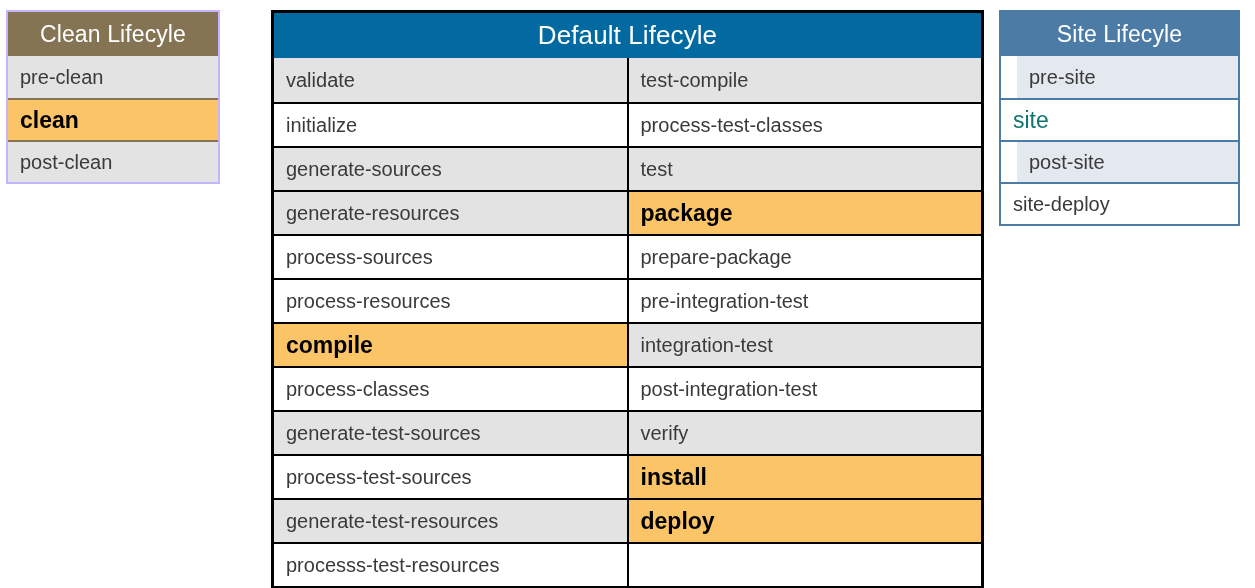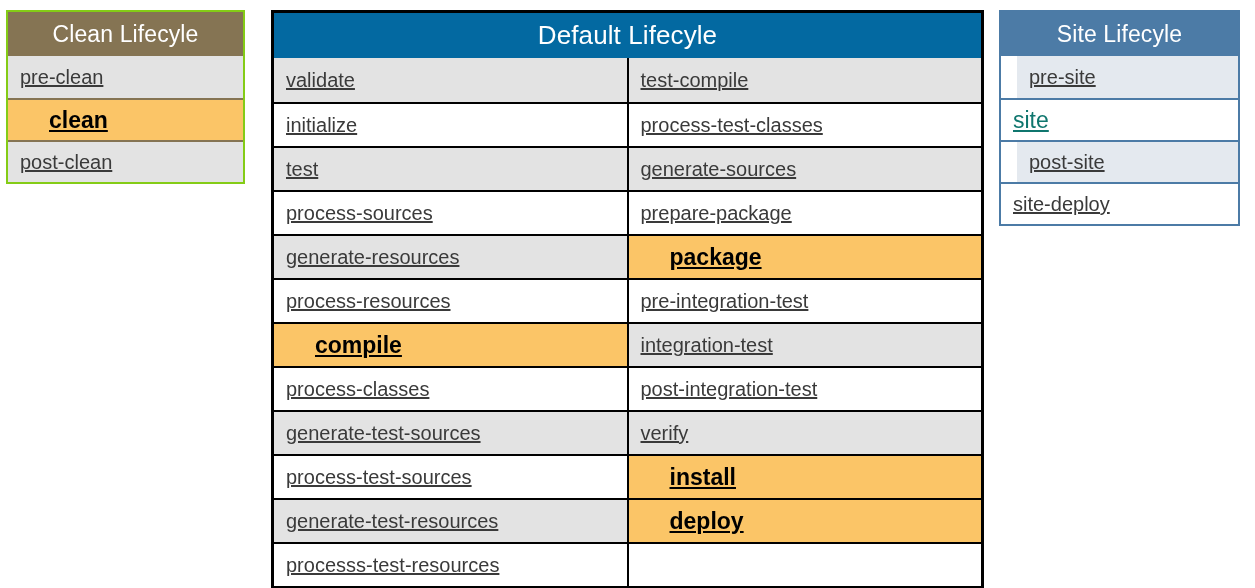--- a/index.html
+++ b/index.html
@@ -44,47 +44,45 @@
     flex: 1 1 0;
     min-width: 0;
     height: 100%;
     padding-left: 12px;
     white-space: nowrap;
     overflow: hidden;
   }
   .txt {
     display: block;
     line-height: 1;
-    text-decoration: underline;
   }
   
   .phase {
     font-size: 20px;
     color: #3a3a3a;
   }
   
   .phase-strong {
     font-size: 23px;
     color: #000000;
     font-weight: bold;
-    margin-left: 29px;
   }
   
   .phase-big {
     font-size: 23px;
     color: #0f766e;
     font-weight: 400;
   }
 
   
   #clean-table {
     left: 6px;
     top: 10px;
-    width: 239px;
-    border: 2px solid #84cc16;
+    width: 214px;
+    border: 2px solid #c4b5fd;
   }
   #clean-table .lc-header {
     height: 44px;
     background: #857453;
     font-size: 23px;
   }
   #clean-table .lc-row {
     height: 42px;
     border-top: 2px solid #857453;
   }
@@ -173,40 +171,40 @@
       <div class="lc-row">
         <div class="lc-cell fill-white">
           <span class="txt phase">initialize</span>
         </div>
         <div class="lc-cell fill-white">
           <span class="txt phase">process-test-classes</span>
         </div>
       </div>
       <div class="lc-row">
         <div class="lc-cell fill-gray">
+          <span class="txt phase">generate-sources</span>
+        </div>
+        <div class="lc-cell fill-gray">
           <span class="txt phase">test</span>
         </div>
-        <div class="lc-cell fill-gray">
-          <span class="txt phase">generate-sources</span>
+      </div>
+      <div class="lc-row">
+        <div class="lc-cell fill-gray">
+          <span class="txt phase">generate-resources</span>
+        </div>
+        <div class="lc-cell fill-orange">
+          <span class="txt phase-strong">package</span>
         </div>
       </div>
       <div class="lc-row">
         <div class="lc-cell fill-white">
           <span class="txt phase">process-sources</span>
         </div>
         <div class="lc-cell fill-white">
           <span class="txt phase">prepare-package</span>
-        </div>
-      </div>
-      <div class="lc-row">
-        <div class="lc-cell fill-gray">
-          <span class="txt phase">generate-resources</span>
-        </div>
-        <div class="lc-cell fill-orange">
-          <span class="txt phase-strong">package</span>
         </div>
       </div>
       <div class="lc-row">
         <div class="lc-cell fill-white">
           <span class="txt phase">process-resources</span>
         </div>
         <div class="lc-cell fill-white">
           <span class="txt phase">pre-integration-test</span>
         </div>
       </div>

